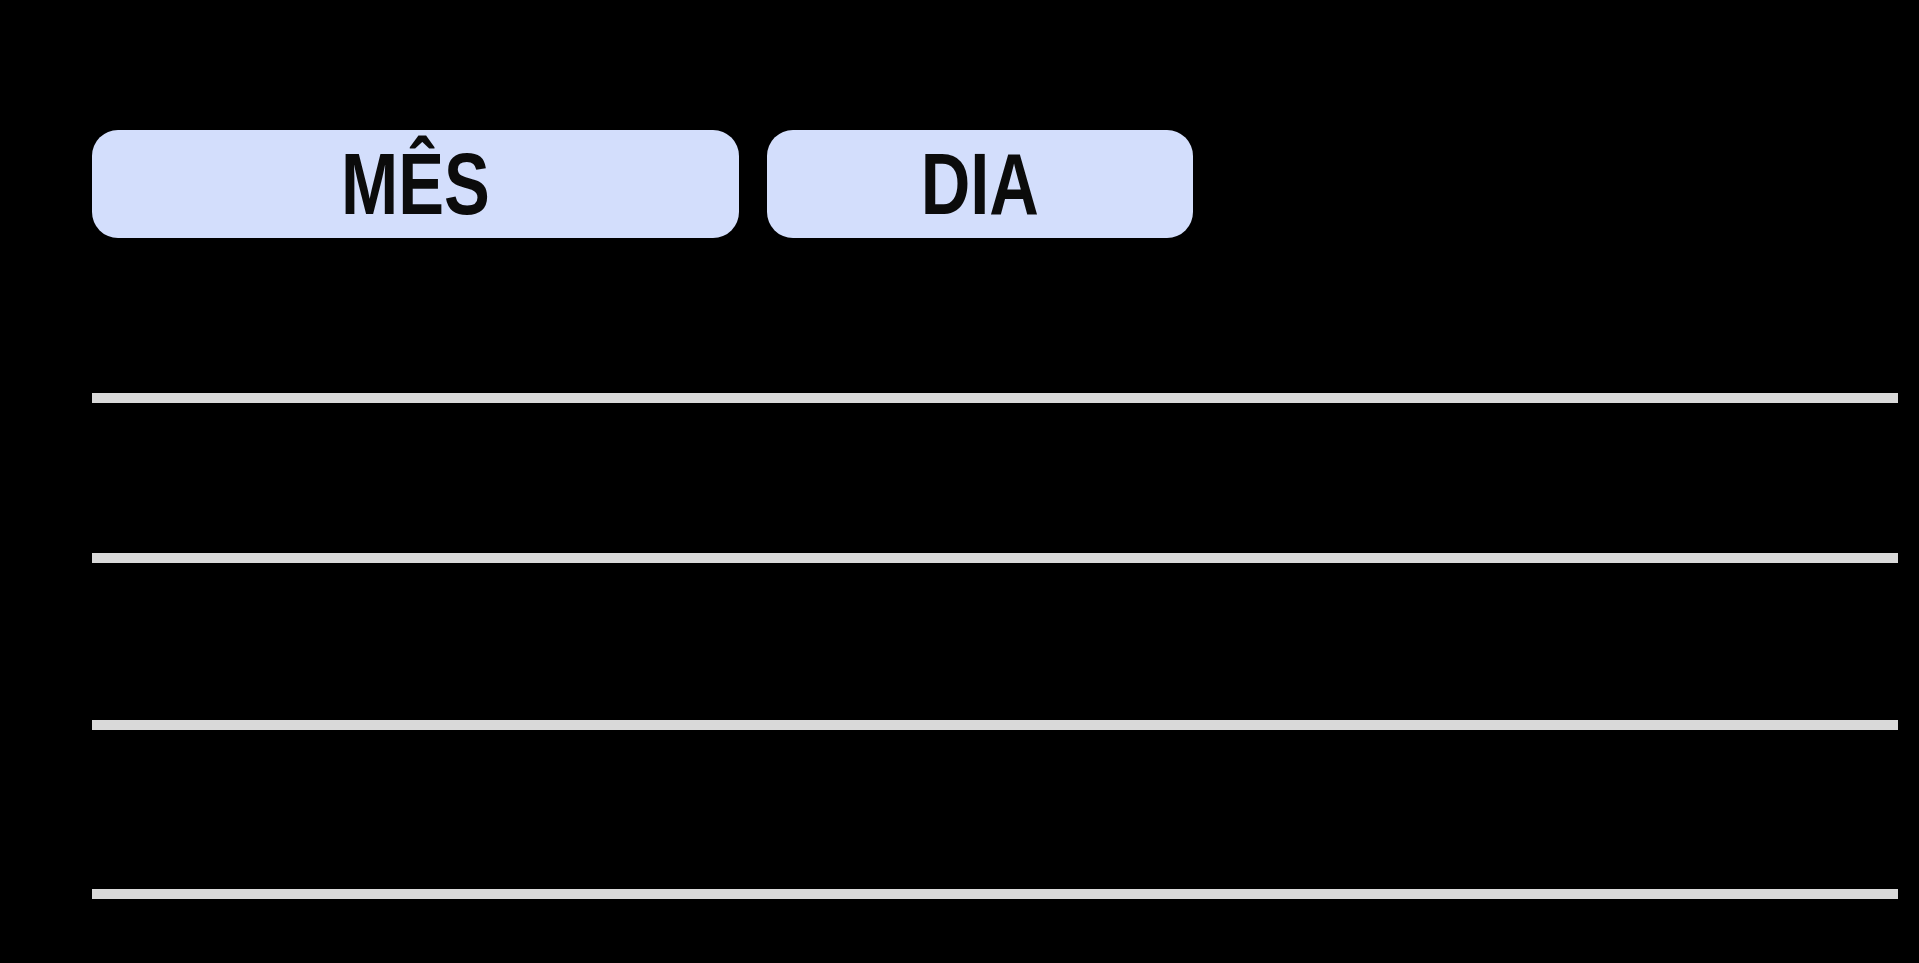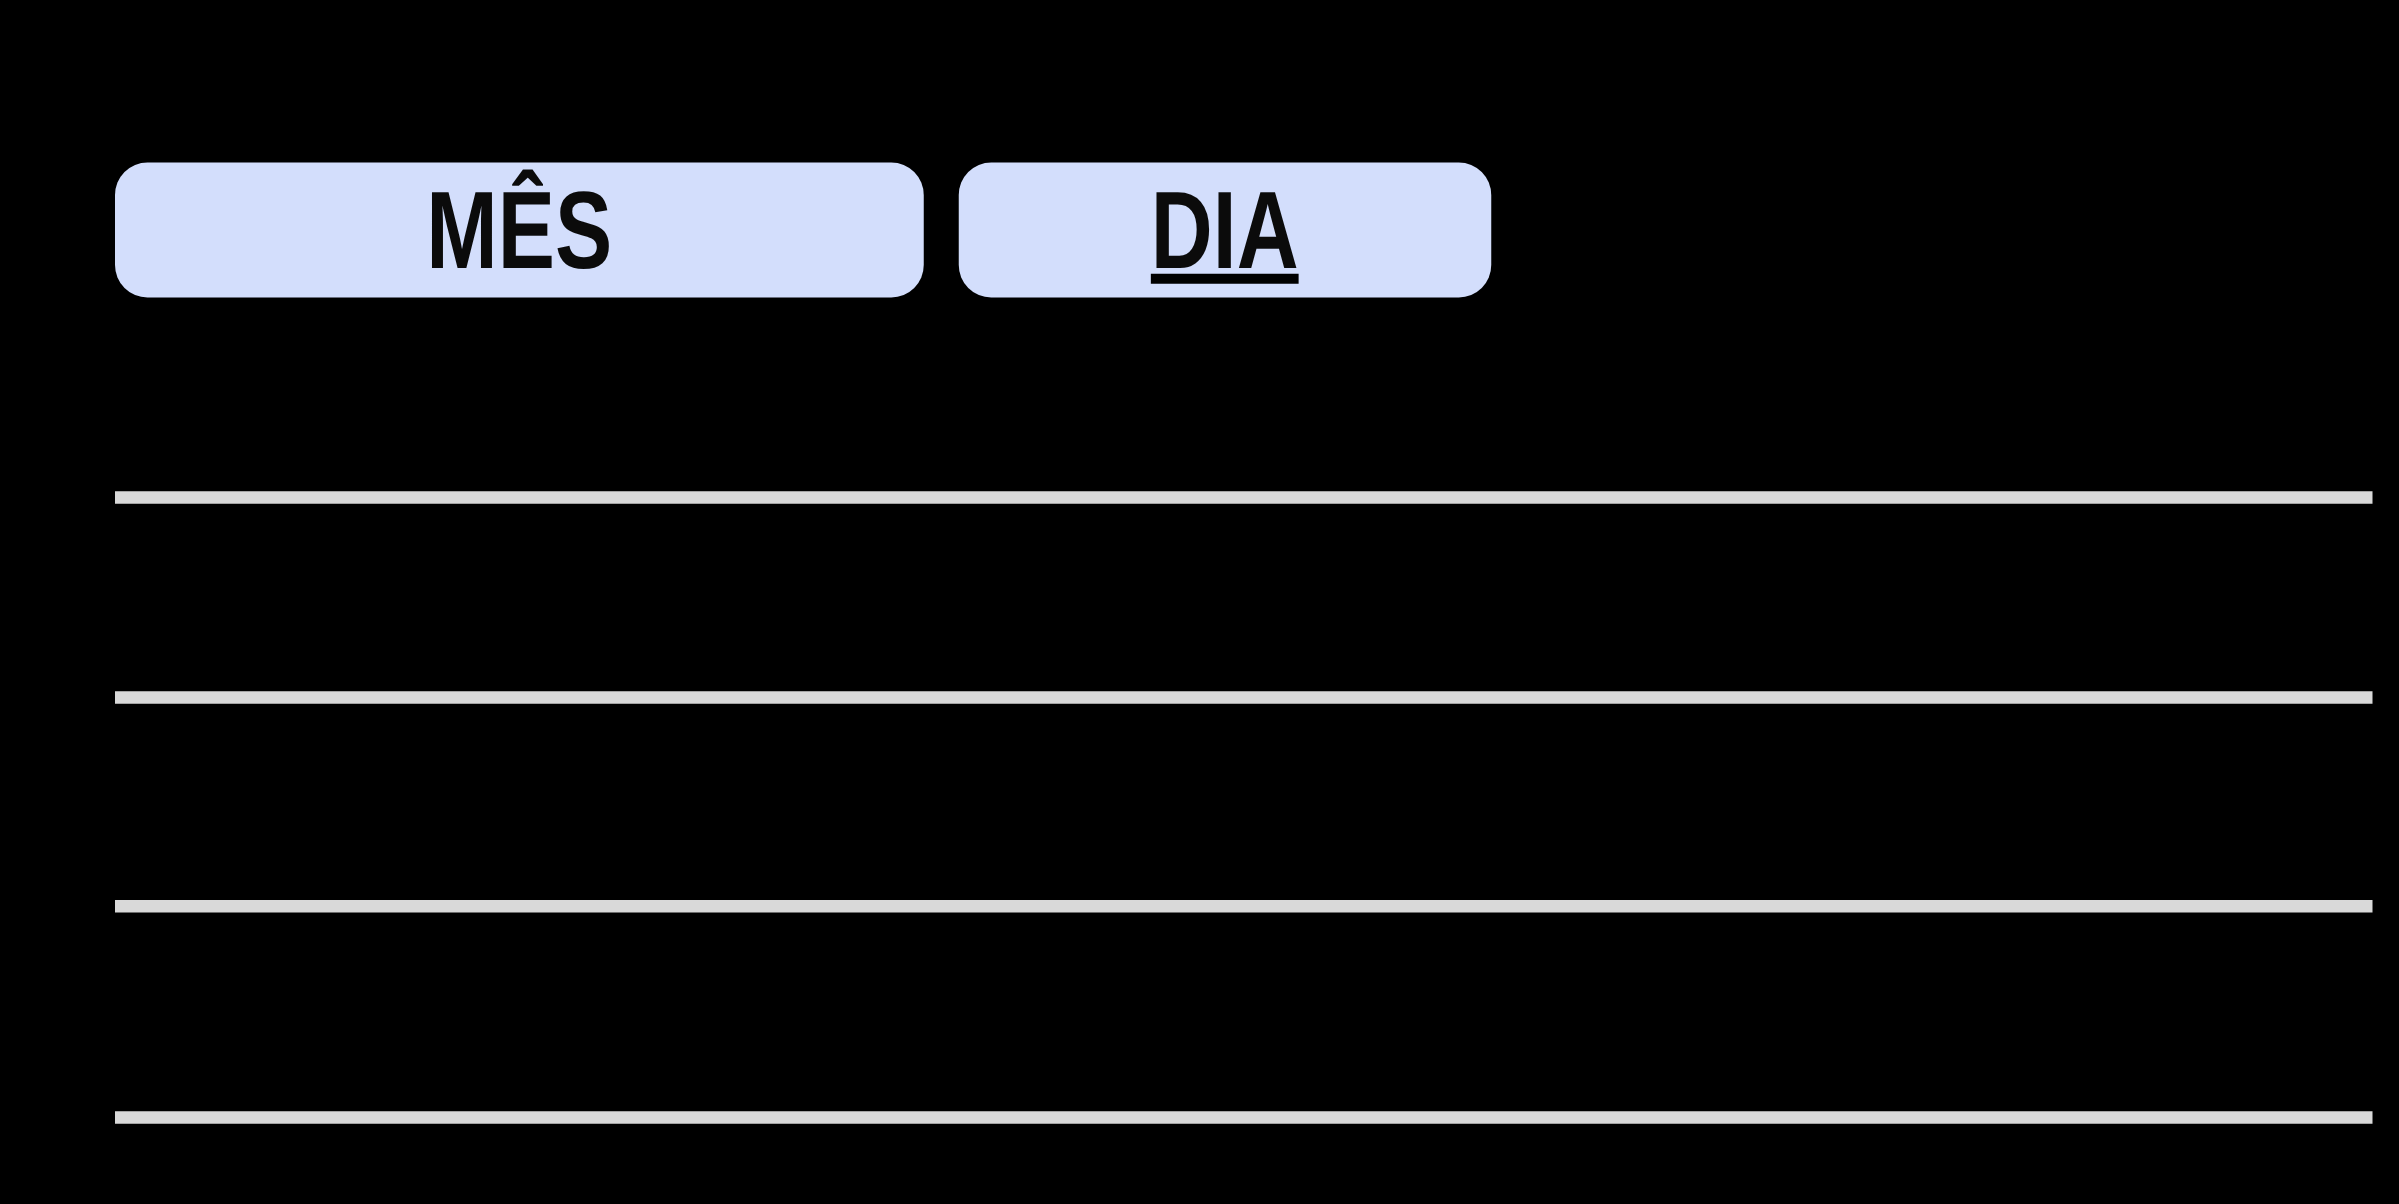--- a/index.html
+++ b/index.html
@@ -23,21 +23,21 @@
     top: 90px;
     height: 108px;
     background: var(--pill);
     border-radius: 26px;
     display: flex;
     align-items: center;
     justify-content: center;
     margin-top: 40px;
   }
   .pill-mes     { left: 92px;   width: 647px; }
-  .pill-dia     { left: 767px;  width: 426px; text-decoration: underline; }
+  .pill-dia     { left: 767px;  width: 426px; }
   .pill-horario { left: 1228px; width: 654px; }
   .pill-label {
     color: var(--label);
     font-weight: 700;
     font-size: 88px;
     line-height: 1;
     letter-spacing: 0px;
     transform: scaleX(0.78);
     white-space: nowrap;
   }

